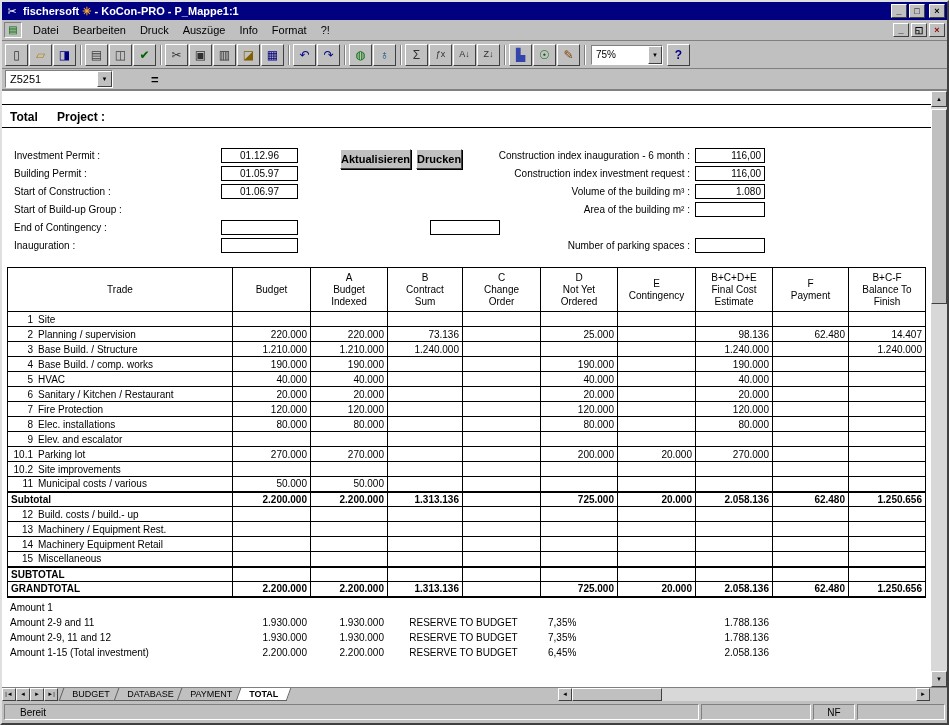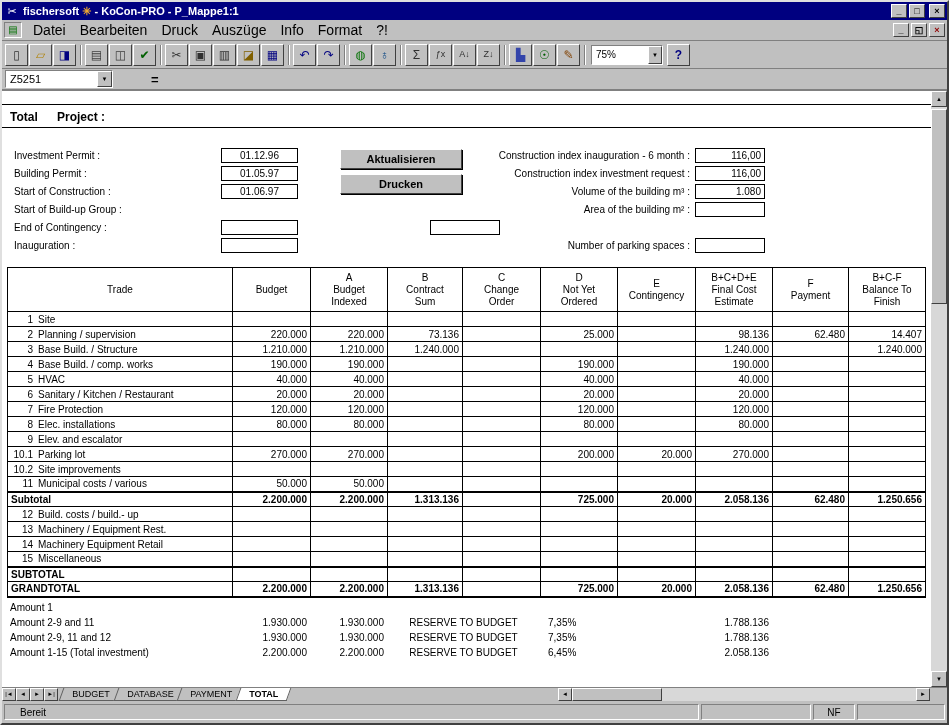--- a/index.html
+++ b/index.html
@@ -16,21 +16,21 @@
   .wbtn{width:16px;height:14px;background:#c0c0c0;border:1px solid;border-color:#fff #404040 #404040 #fff;
     font-size:9px;line-height:11px;text-align:center;color:#000;margin-left:2px;font-weight:bold;padding:0;}
   .wbtn.close{margin-left:4px;}
 
   
   .menubar{height:21px;flex:0 0 21px;display:flex;align-items:center;padding:0 2px;
     border-bottom:1px solid #808080;background:#c0c0c0;}
   .doc-icon-btn{width:18px;height:16px;border:1px solid;border-color:#808080 #fff #fff #808080;
     background:#c0c0c0;font-size:10px;line-height:14px;text-align:center;margin-right:4px;padding:0;}
   .menu-items{display:flex;flex:1;}
-  .menu-item{font-size:14px;padding:2px 7px;cursor:default;}
+  .menu-item{font-size:11px;padding:2px 7px;cursor:default;}
   .mdi-controls{display:flex;}
   .mdi-close .g{color:#900000;}
 
   
   .toolbar{height:28px;flex:0 0 28px;display:flex;align-items:center;padding:0 3px;
     border-bottom:1px solid #808080;background:#c0c0c0;}
   .toolbar-buttons{display:flex;align-items:center;}
   .tool-btn{width:23px;height:22px;background:#c0c0c0;border:1px solid;border-color:#fff #404040 #404040 #fff;
     display:flex;align-items:center;justify-content:center;margin-right:1px;padding:0;}
   .tool-ic{font-size:12px;line-height:1;color:#303030;}
@@ -66,21 +66,21 @@
   .info-right{position:absolute;left:428px;top:55px;width:345px;}
   .info-row{height:18px;display:flex;align-items:center;}
   .info-label{font-size:10px;white-space:nowrap;}
   .info-left .info-label{width:207px;}
   .info-right .info-label{width:265px;text-align:right;padding-right:5px;}
   .info-box{width:77px;height:15px;border:1px solid #000;background:#fff;font-size:10px;
     text-align:center;line-height:13px;overflow:hidden;}
   .info-right .info-box{width:70px;text-align:right;padding-right:3px;}
   .info-box.ghost{border-color:transparent;}
 
-  .sheet-buttons{position:absolute;left:338px;top:58px;width:122px;display:flex;flex-direction:column;gap:5px;}
+  .sheet-buttons{position:absolute;left:338px;top:58px;width:122px;display:flex;flex-direction:row;gap:5px;}
   .sheet-btn{height:20px;background:#c0c0c0;border:1px solid;border-color:#fff #404040 #404040 #fff;
     box-shadow:1px 1px 0 #000;font-size:11px;font-weight:bold;font-family:"Liberation Sans",sans-serif;}
 
   .trade-table,.amounts-table{position:absolute;left:5px;width:918px;border-collapse:collapse;table-layout:fixed;}
   .trade-table{top:176px;}
   .amounts-table{top:509px;}
   .hcell{border:1px solid #000;font-size:10px;text-align:center;vertical-align:middle;
     white-space:pre-line;height:44px;line-height:12px;padding:0 2px;}
   .cell{border:1px solid #000;font-size:10px;height:15px;padding:0 3px;white-space:nowrap;overflow:hidden;}
   .num{text-align:right;}

